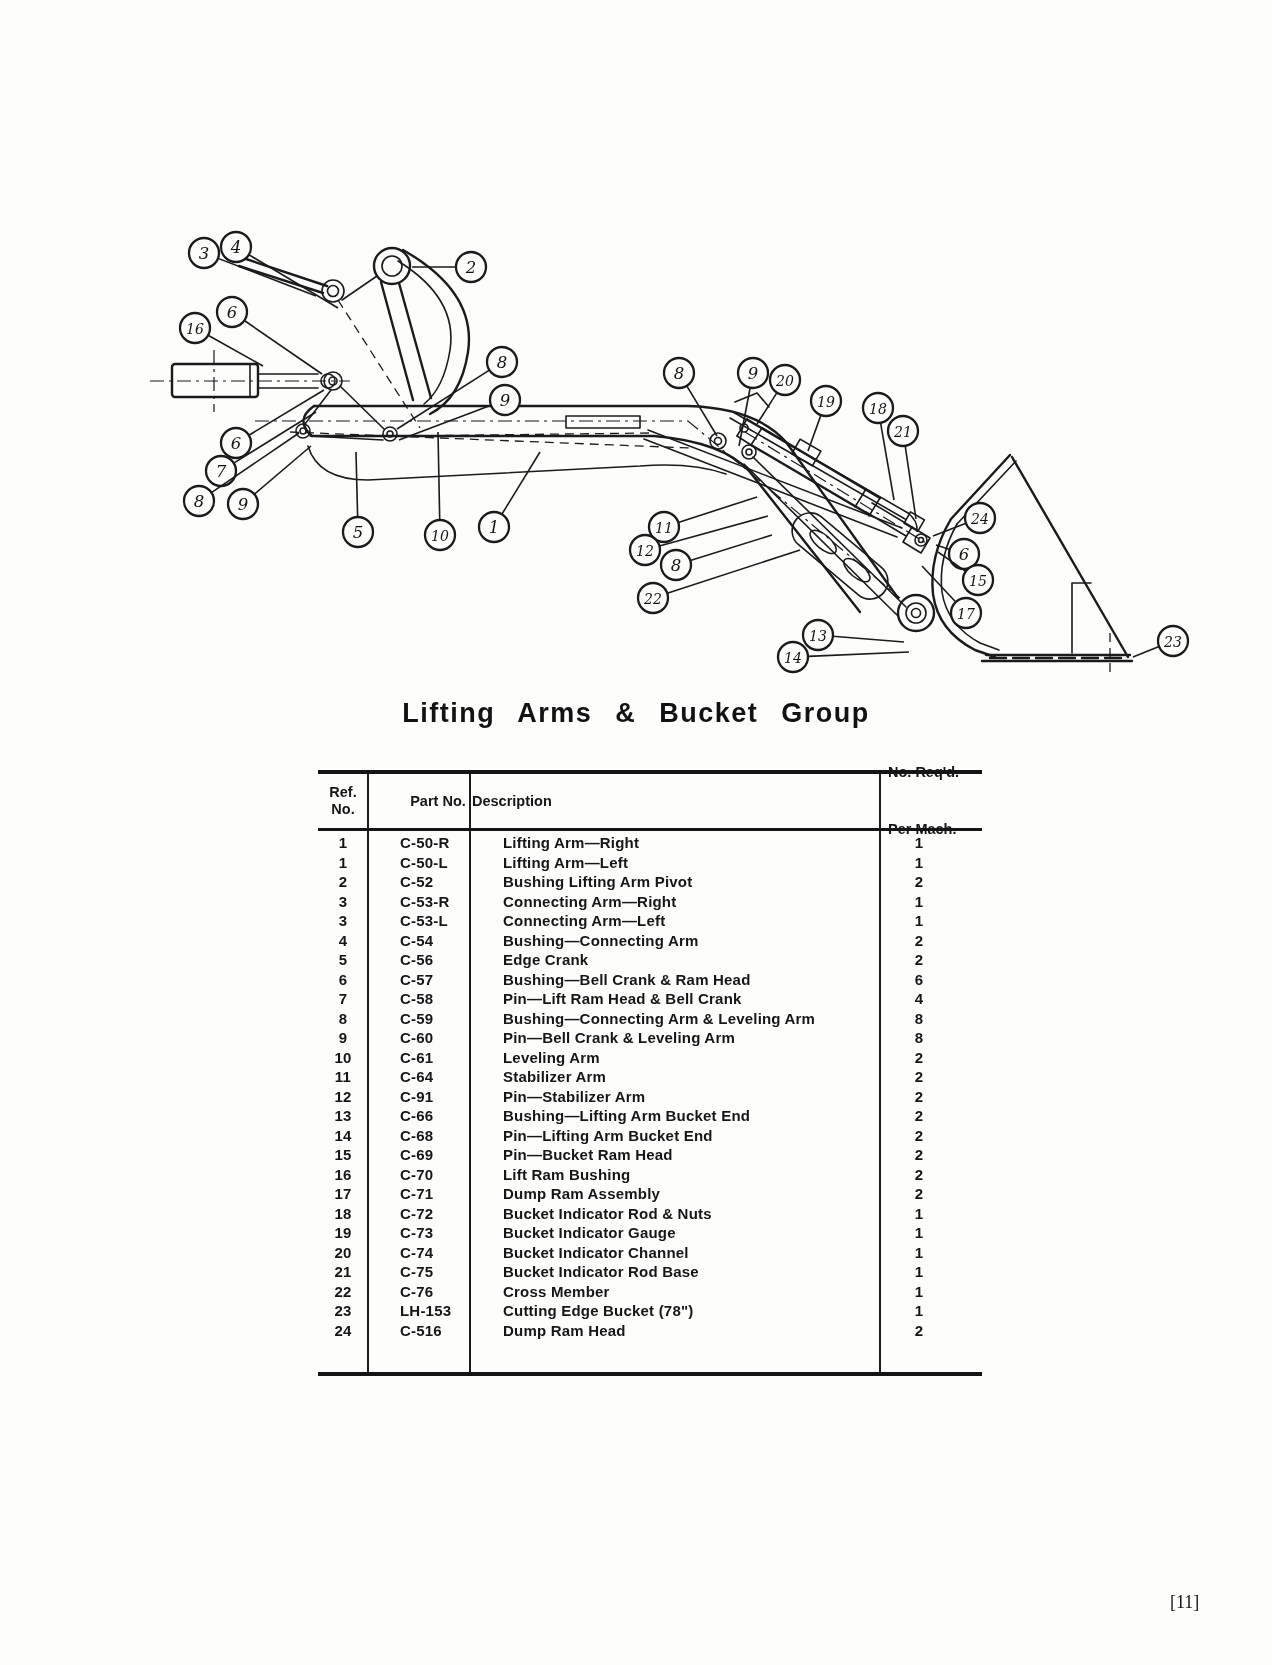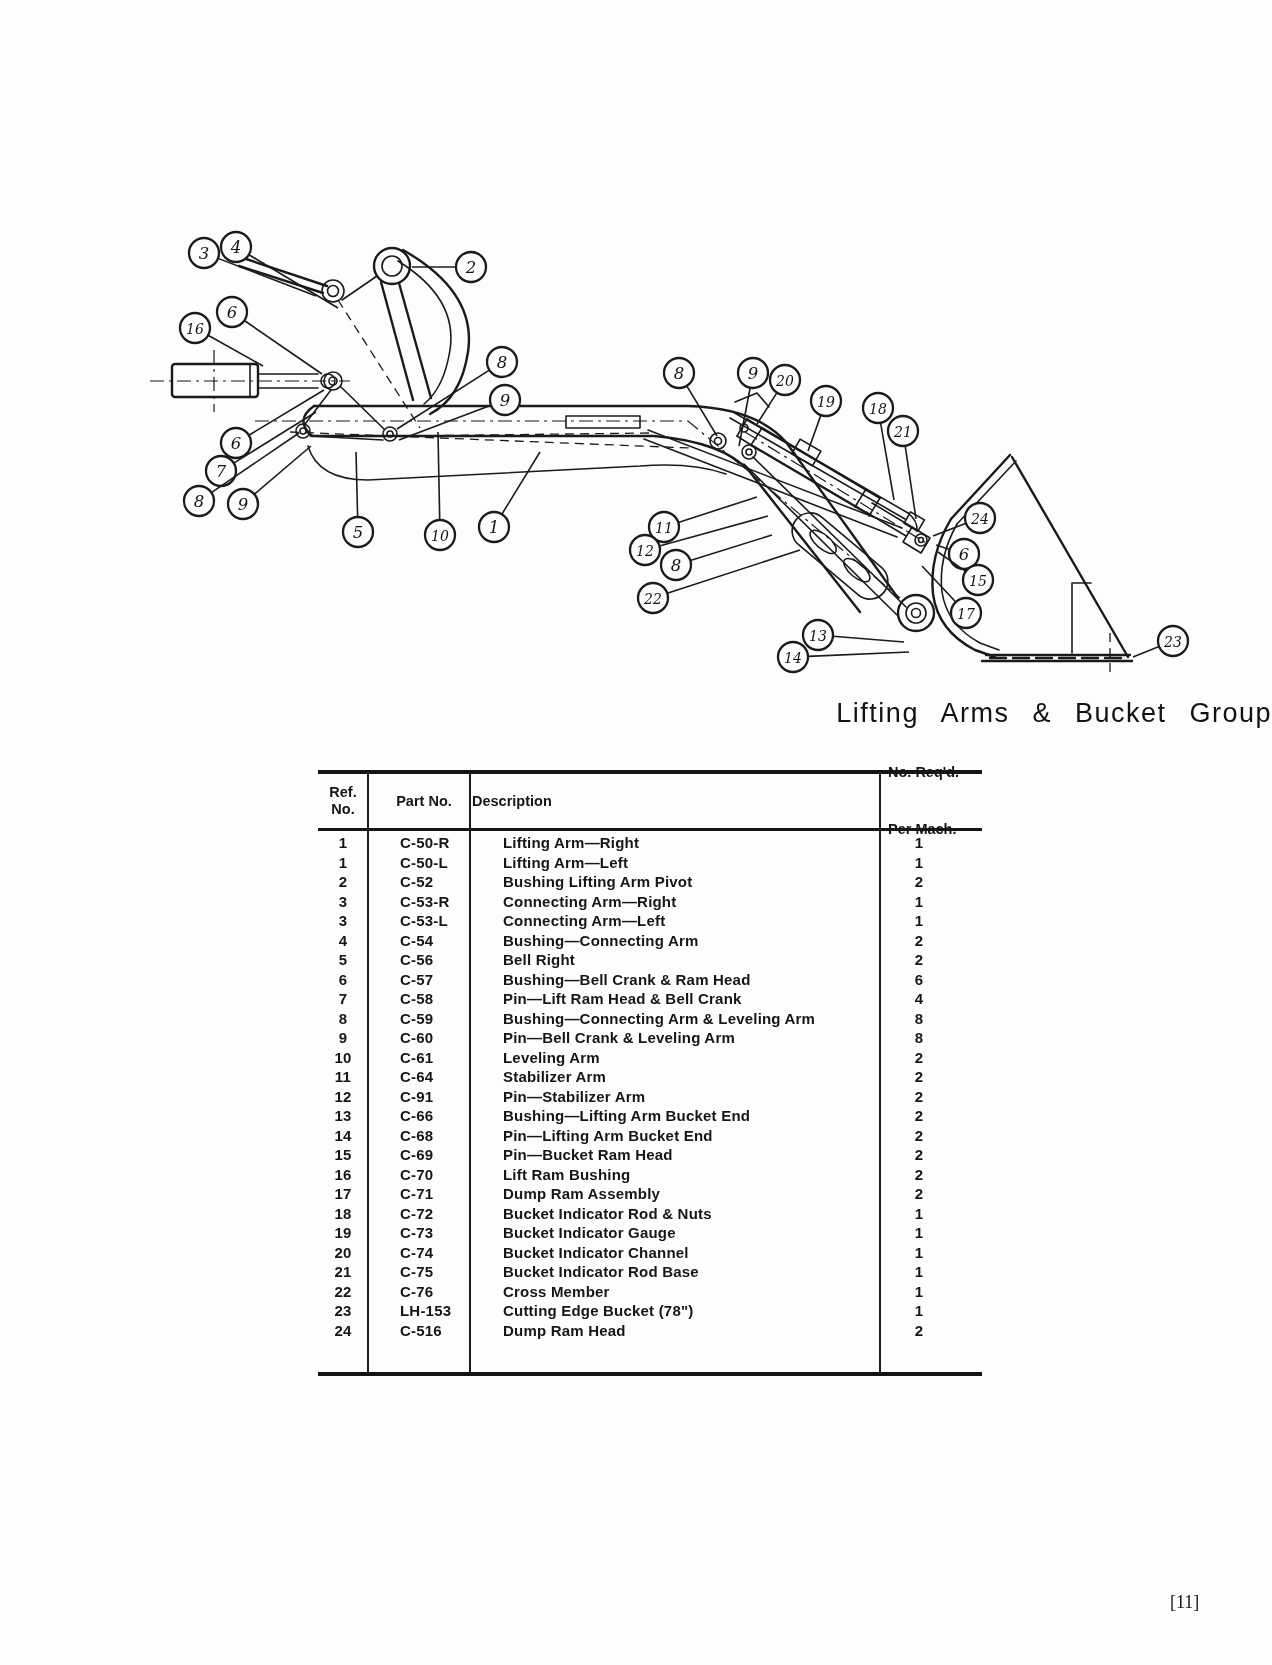--- a/index.html
+++ b/index.html
@@ -8,31 +8,31 @@
   
   #diagram{position:absolute;left:0;top:0;width:1272px;height:690px;}
   .part-line{stroke:#1b1b1b;fill:none;stroke-width:2.4;stroke-linecap:round;stroke-linejoin:round;}
   .thin{stroke-width:1.6;}
   .cline{stroke:#1b1b1b;fill:none;stroke-width:1.2;stroke-dasharray:14 5 3 5;}
   .dash{stroke:#1b1b1b;fill:none;stroke-width:1.3;stroke-dasharray:9 6;}
   .leader{stroke:#1b1b1b;stroke-width:1.6;fill:none;}
   .callout-circle{fill:#fdfdfc;stroke:#1b1b1b;stroke-width:2.3;}
   .callout-num{font-family:"DejaVu Serif",serif;font-style:italic;fill:#141414;text-anchor:middle;}
   
-  #title{position:absolute;left:0;top:698px;width:1272px;text-align:right;
-         font-size:27px;font-weight:normal;letter-spacing:1.5px;word-spacing:14px;color:#121212;}
+  #title{position:absolute;left:0;top:698px;width:1272px;text-align:center;
+         font-size:27px;font-weight:bold;letter-spacing:1.5px;word-spacing:14px;color:#121212;}
   
   #ptable{position:absolute;left:318px;top:770px;width:664px;height:606px;box-sizing:border-box;
           border-top:4px solid #151515;border-bottom:4px solid #151515;}
   .vline{position:absolute;top:0;bottom:0;width:2px;background:#1c1c1c;}
   #hdr-divider{position:absolute;left:0;top:54px;width:100%;height:3px;background:#151515;}
   .hcell{position:absolute;top:0;height:54px;display:flex;flex-direction:column;justify-content:center;
          font-weight:bold;font-size:14.5px;line-height:17px;}
   .hc1{left:0;width:50px;text-align:center;}
-  .hc2{left:56px;width:100px;text-align:center;}
+  .hc2{left:70px;width:100px;text-align:center;}
   .hc3{left:154px;width:408px;text-align:left;}
   .hc4{left:566px;width:98px;text-align:left;padding-left:4px;gap:40px;}
   #tbody{position:absolute;left:0;top:59px;right:0;}
   .prow{display:flex;height:19.5px;align-items:center;font-weight:bold;font-size:15px;letter-spacing:0.2px;}
   .c-ref{width:50px;text-align:center;flex:none;}
   .c-part{width:102px;padding-left:32px;box-sizing:border-box;flex:none;}
   .c-desc{width:398px;padding-left:33px;box-sizing:border-box;flex:none;white-space:nowrap;}
   .c-qty{width:102px;text-align:center;flex:none;}
   
   #pageno{position:absolute;left:1170px;top:1592px;width:80px;font-family:"Liberation Serif",serif;
@@ -307,21 +307,21 @@
         </div>
         <div class="prow">
           <span class="c-ref">4</span>
           <span class="c-part">C-54</span>
           <span class="c-desc">Bushing—Connecting Arm</span>
           <span class="c-qty">2</span>
         </div>
         <div class="prow">
           <span class="c-ref">5</span>
           <span class="c-part">C-56</span>
-          <span class="c-desc">Bell Right</span>
+          <span class="c-desc">Edge Crank</span>
           <span class="c-qty">2</span>
         </div>
         <div class="prow">
           <span class="c-ref">6</span>
           <span class="c-part">C-57</span>
           <span class="c-desc">Bushing—Bell Crank &amp; Ram Head</span>
           <span class="c-qty">6</span>
         </div>
         <div class="prow">
           <span class="c-ref">7</span>

